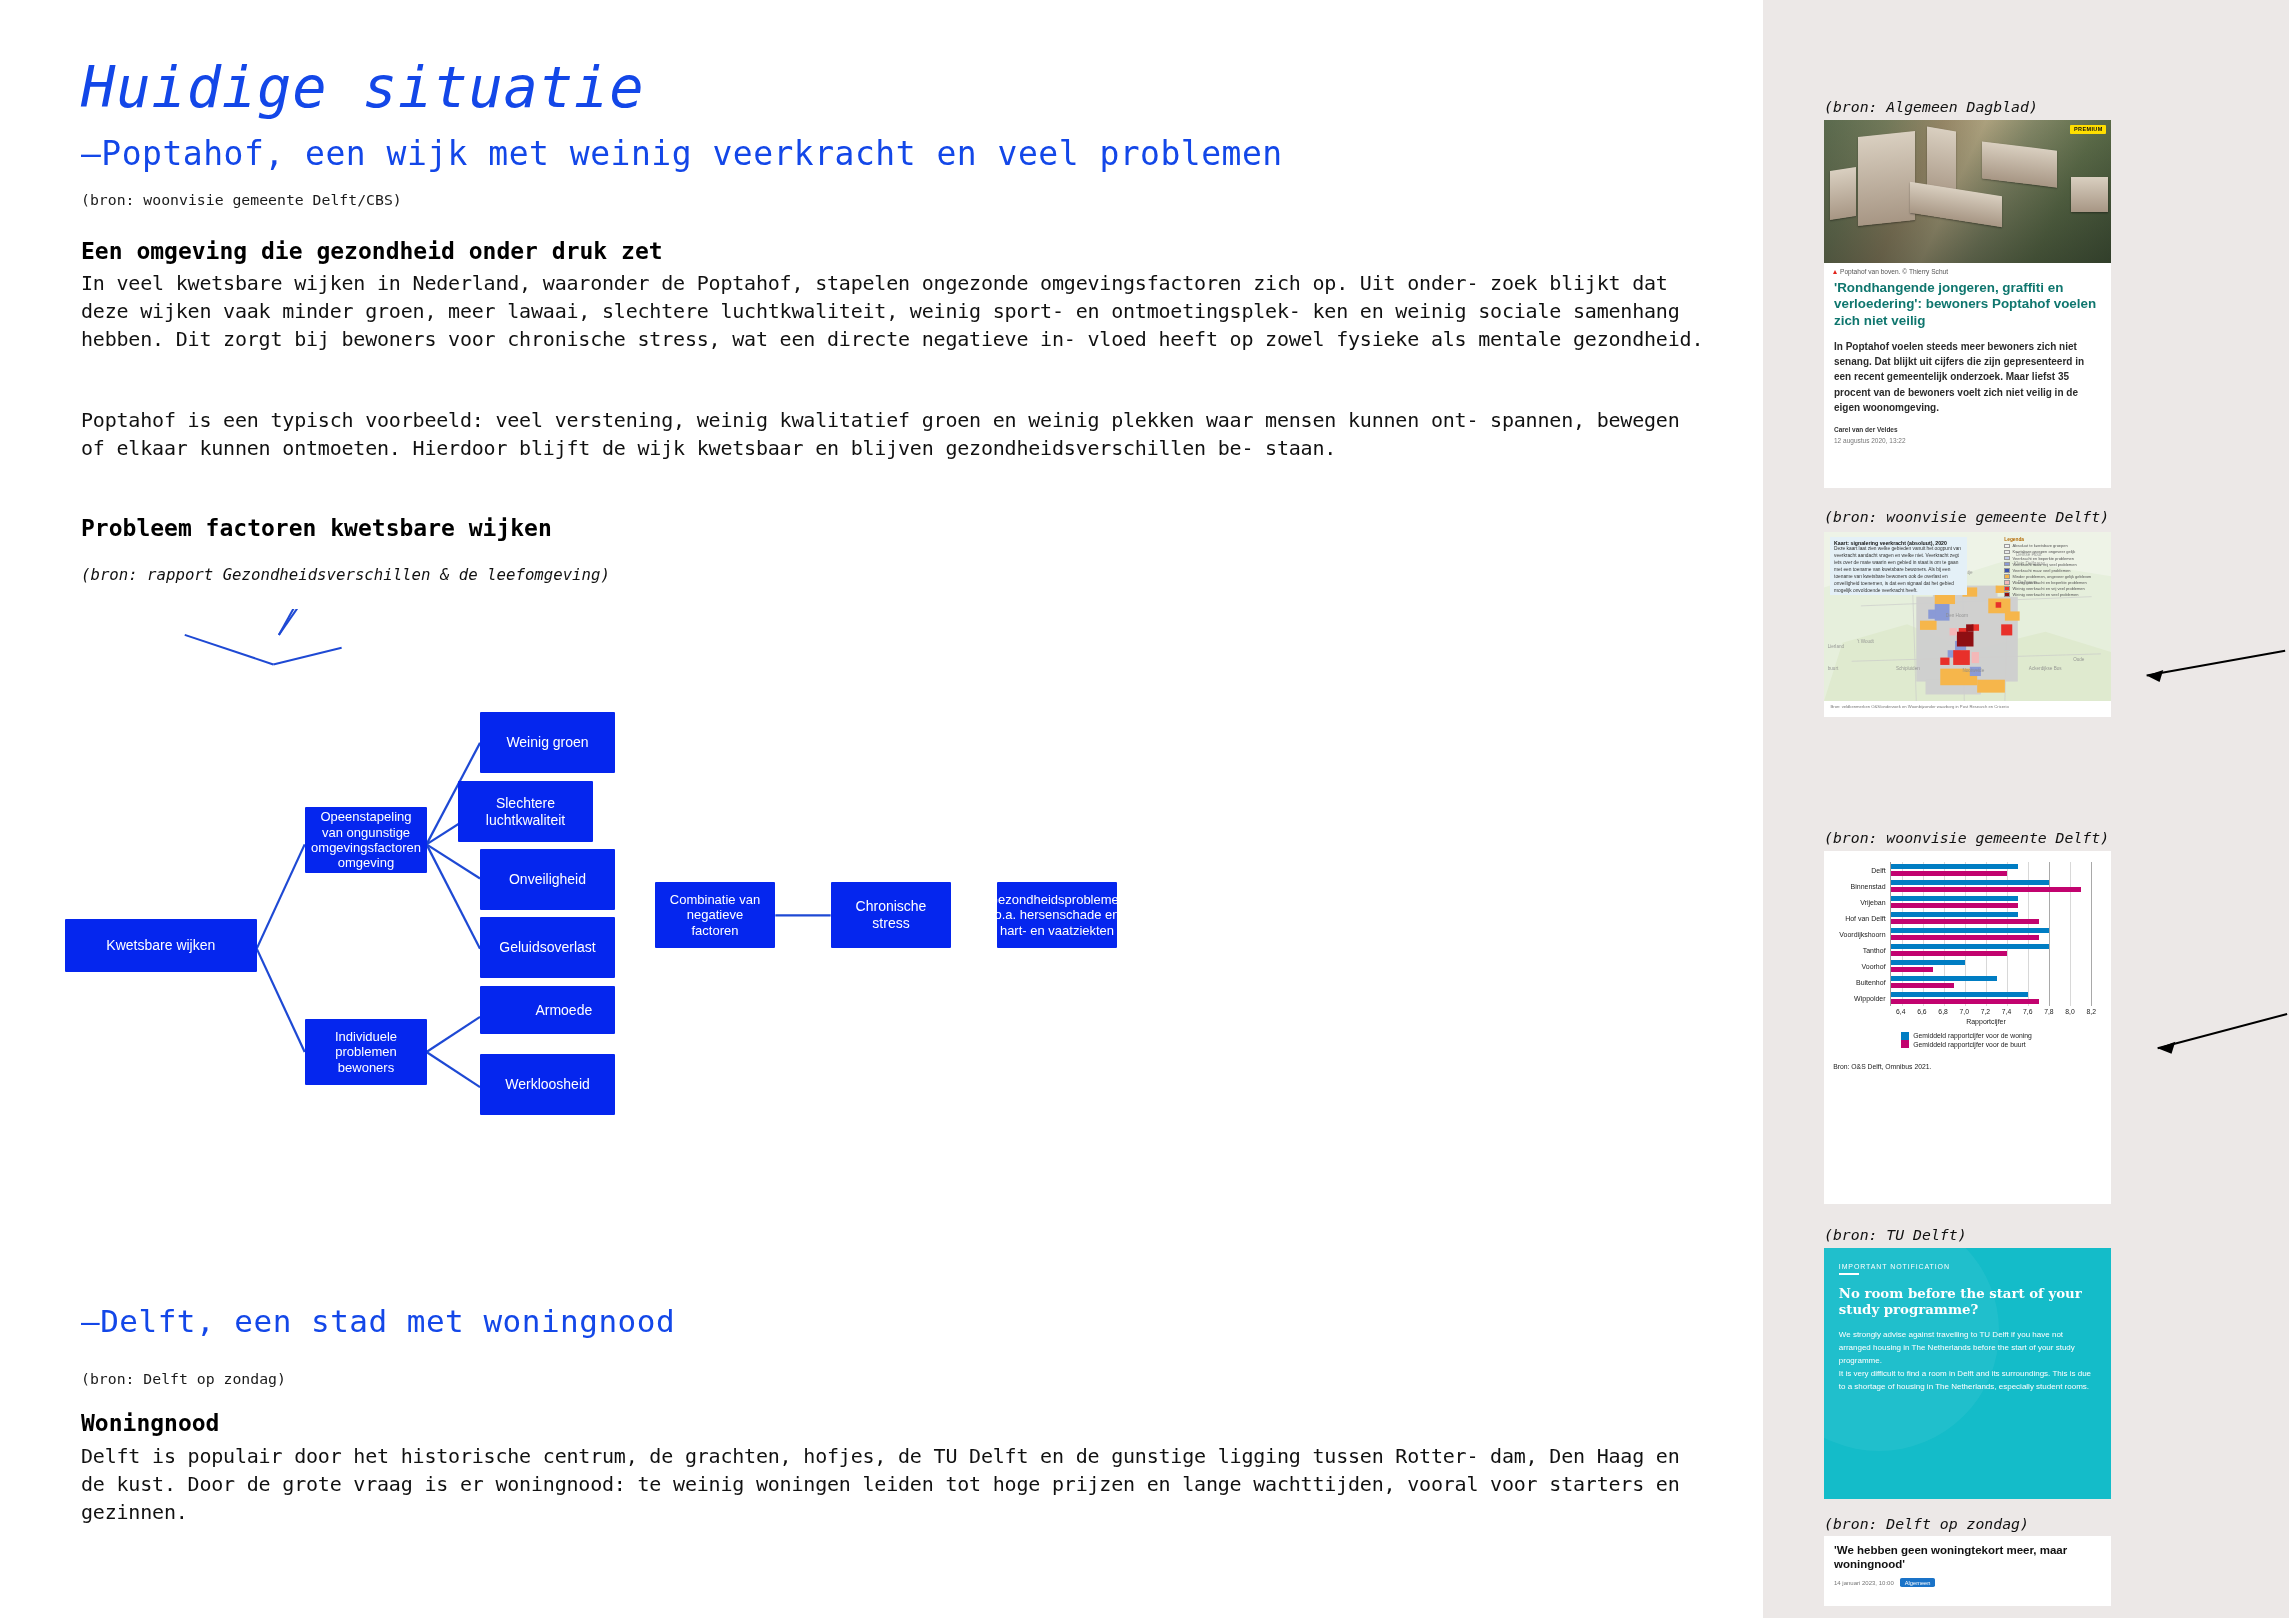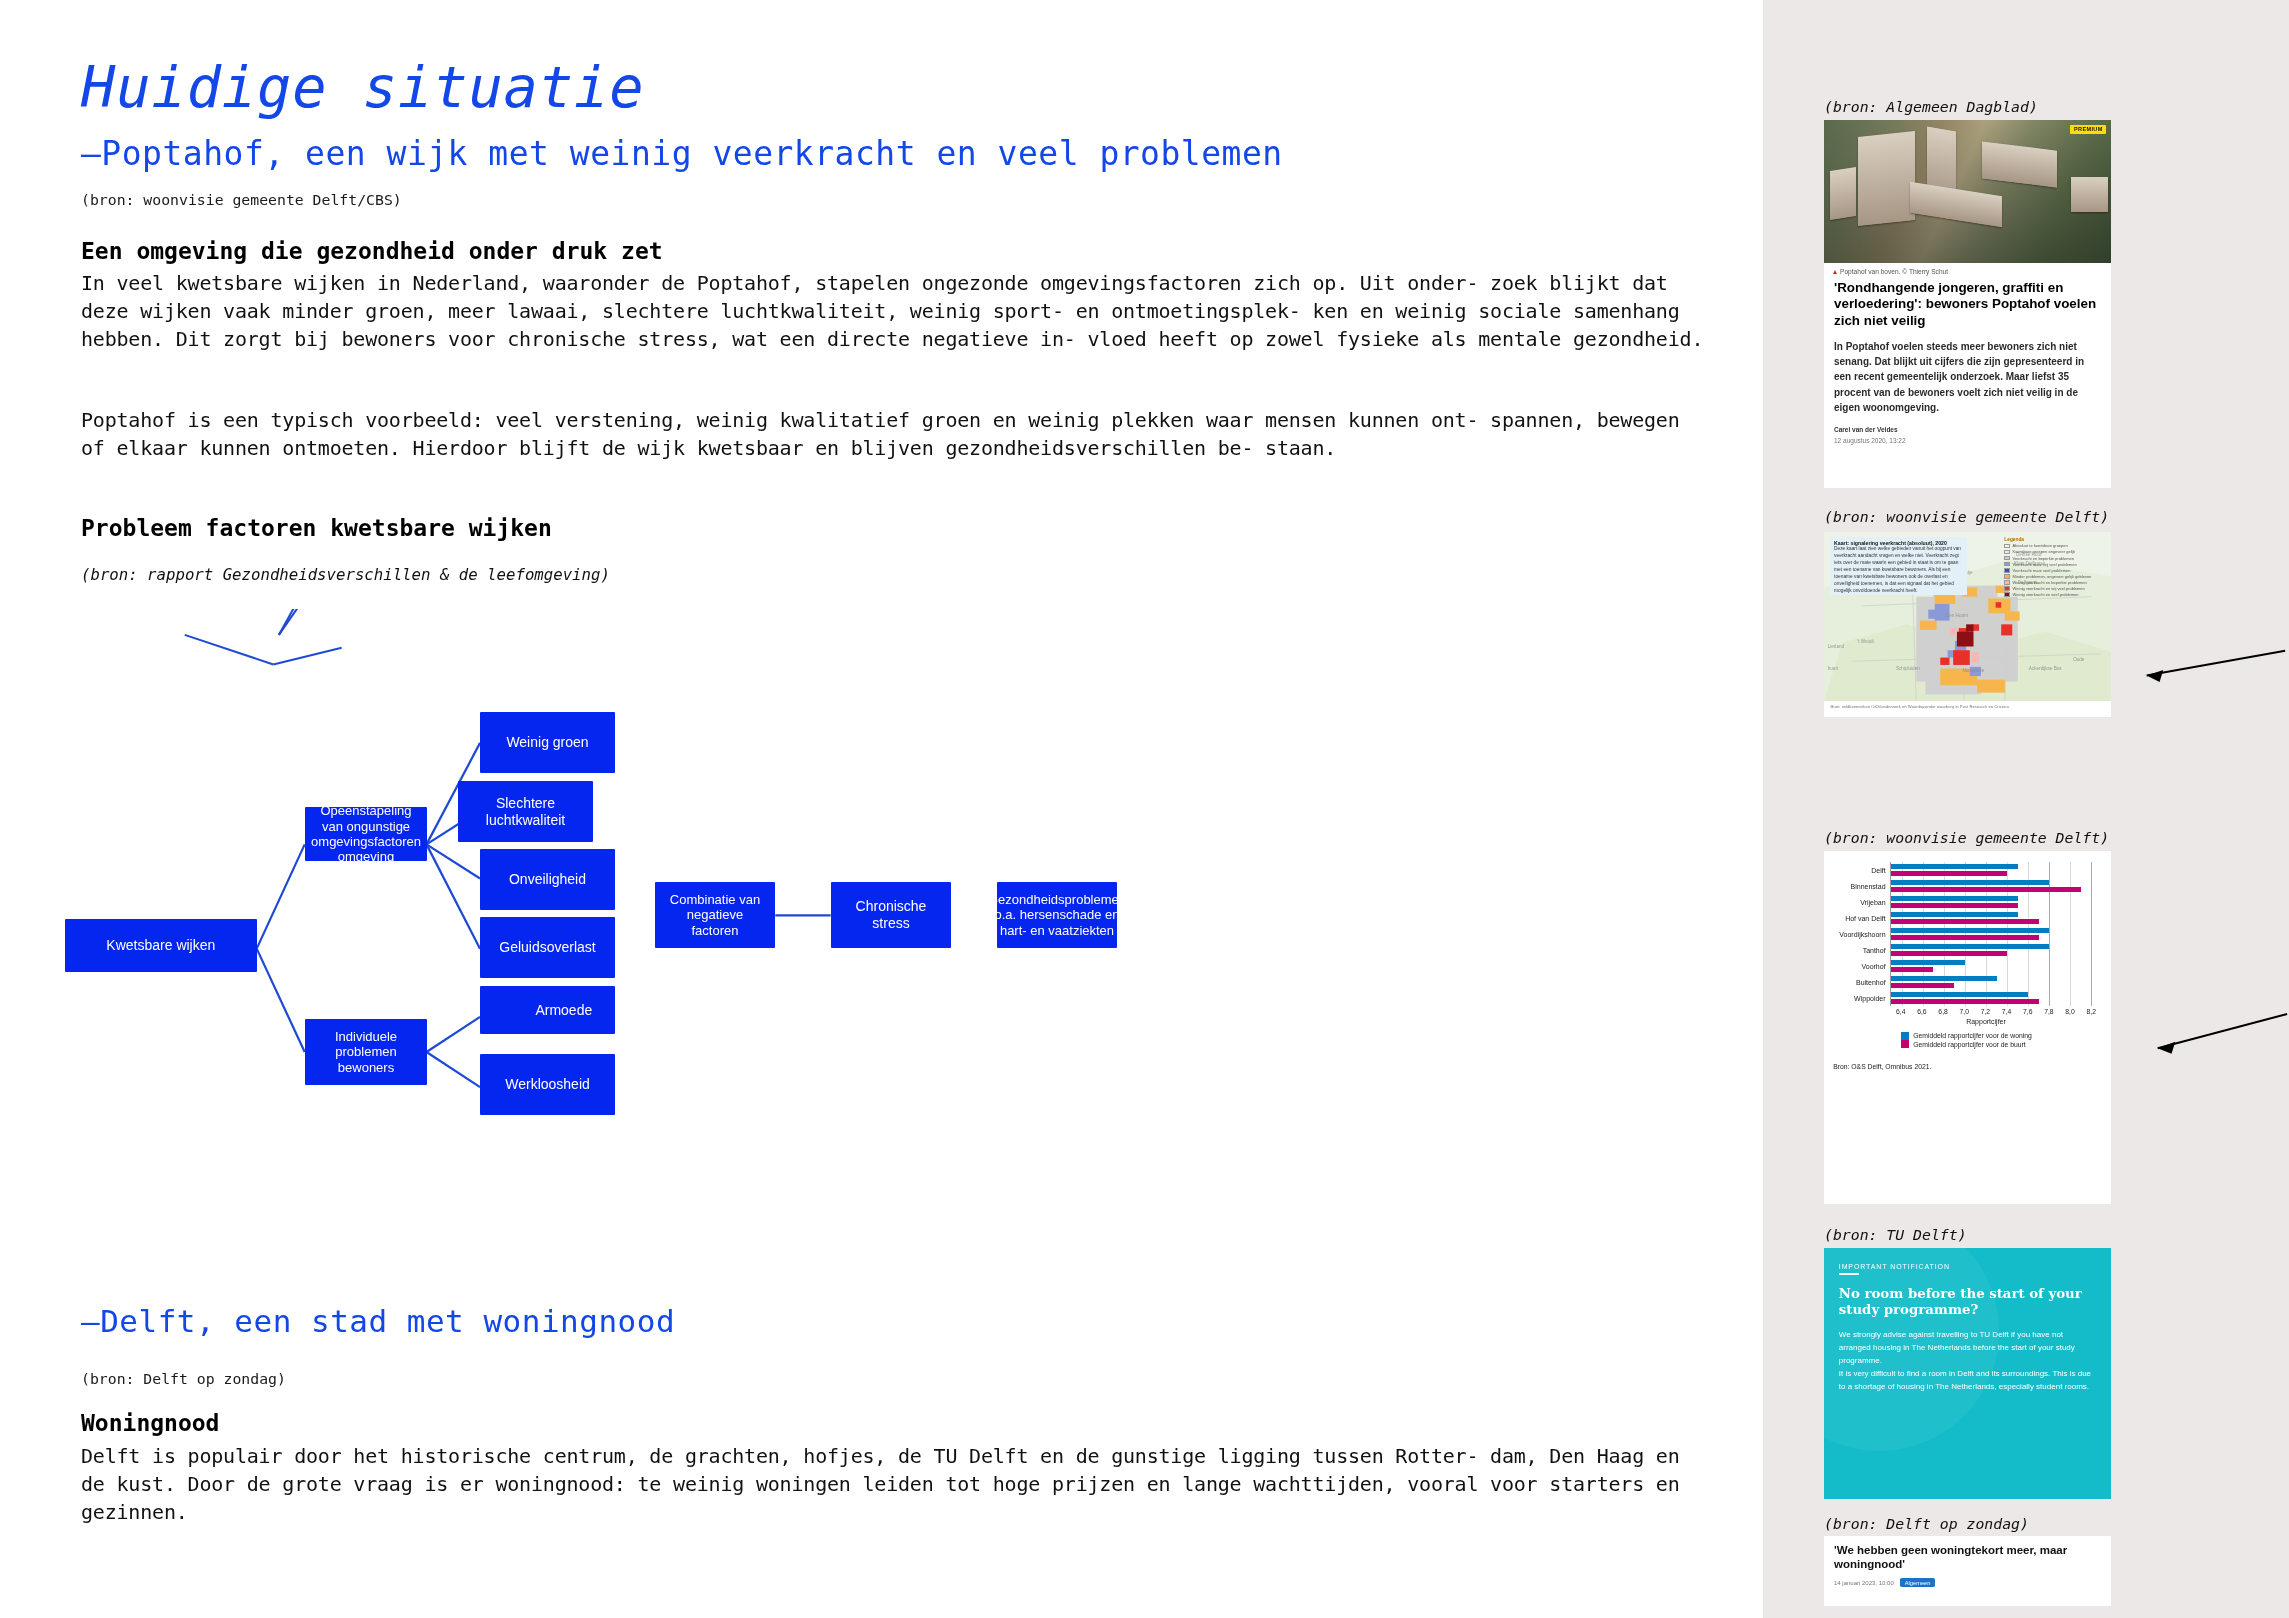--- a/index.html
+++ b/index.html
@@ -97,21 +97,21 @@
     font-family: "Liberation Sans", sans-serif; font-size: 6.6px; color: #555;
     padding: 4.6px 9.2px 1.8px 9.2px;
   }
   .photo-caption .redtri {
     display: inline-block; width: 0; height: 0; margin-right: 2.8px;
     border-left: 2.8px solid transparent; border-right: 2.8px solid transparent;
     border-bottom: 4.6px solid #e2231a; vertical-align: -0.9px;
   }
   .news-head {
     font-family: "Liberation Sans", sans-serif; font-weight: bold;
-    font-size: 13.4px; line-height: 1.22; color: #000000; padding: 3.7px 10px 0 10px;
+    font-size: 13.4px; line-height: 1.22; color: #0f766e; padding: 3.7px 10px 0 10px;
   }
   .news-lede {
     font-family: "Liberation Sans", sans-serif; font-weight: bold;
     font-size: 10px; line-height: 1.52; color: #2b2b2b; padding: 10px 12px 0 10px;
   }
   .news-author {
     font-family: "Liberation Sans", sans-serif; font-weight: bold;
     font-size: 6.5px; color: #333; padding: 11px 10px 0 10px;
   }
   .news-date {
@@ -254,21 +254,21 @@
           <line x1="382" y1="480" x2="440" y2="442"></line>
           <line x1="382" y1="480" x2="440" y2="518"></line>
 
           <line x1="760" y1="332" x2="820" y2="332"></line>
           <line x1="1000" y1="332" x2="1060" y2="332"></line>
         </g>
       </svg>
 
       <div class="node" style="left:-9.2px; top:310px; width:192px; height:53px;">Kwetsbare wijken</div>
 
-      <div class="node small" style="left:231px; top:198px; width:122px; height:54px;">Opeenstapeling van ongunstige omgevingsfactoren omgeving</div>
+      <div class="node small" style="left:231px; top:198px; width:122px; height:66px;">Opeenstapeling van ongunstige omgevingsfactoren omgeving</div>
 
       <div class="node small" style="left:231px; top:410px; width:122px; height:66px;">Individuele problemen bewoners</div>
 
       <div class="node" style="left:406px; top:103px; width:135px; height:61px;">Weinig groen</div>
       <div class="node" style="left:384px; top:172px; width:135px; height:61px;">Slechtere luchtkwaliteit</div>
       <div class="node" style="left:406px; top:240px; width:135px; height:61px;">Onveiligheid</div>
       <div class="node" style="left:406px; top:308px; width:135px; height:61px;">Geluidsoverlast</div>
       <div class="node" style="left:406px; top:377px; width:135px; height:48px;padding-left:40px;">Armoede</div>
       <div class="node" style="left:406px; top:445px; width:135px; height:61px;">Werkloosheid</div>
 

